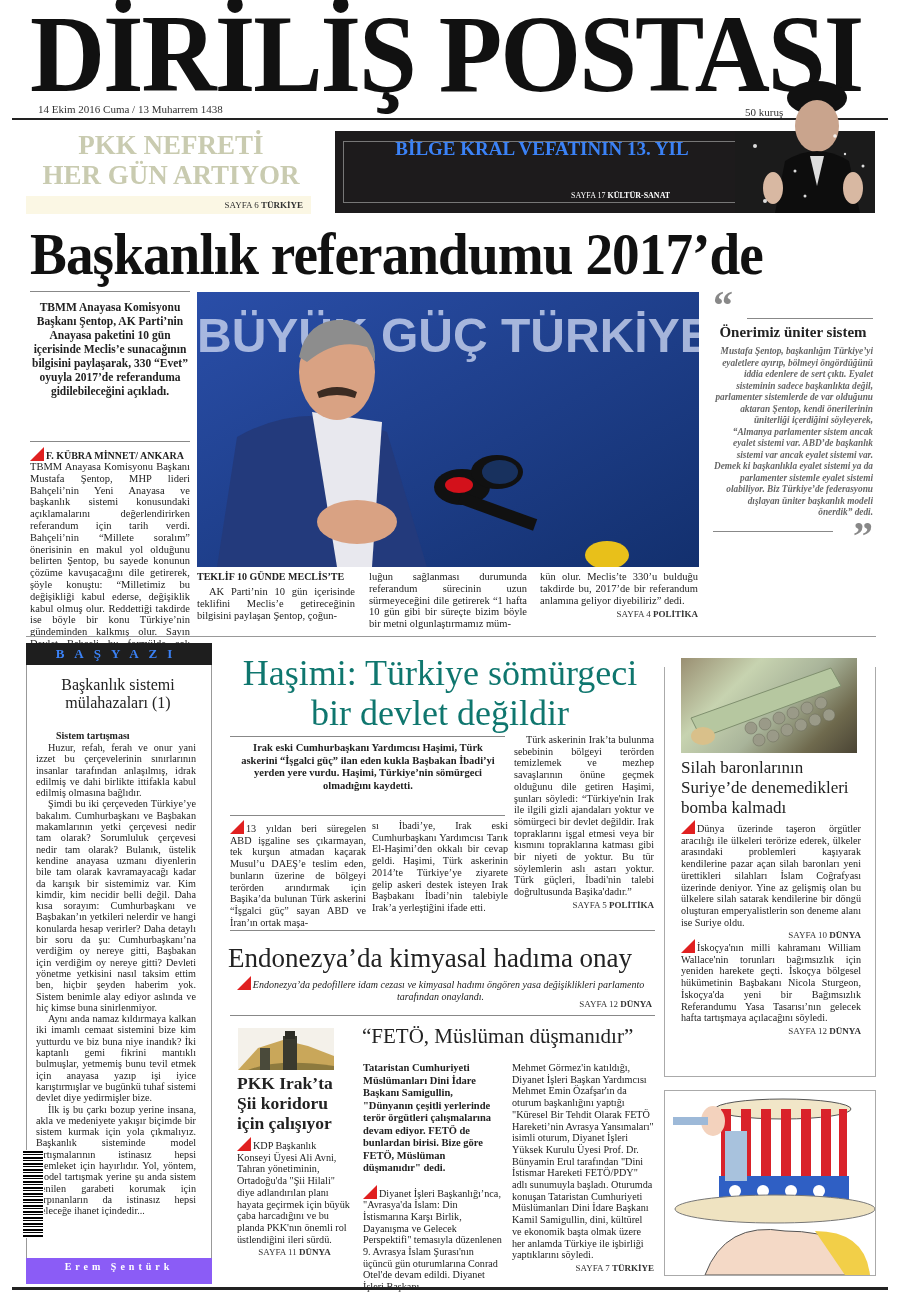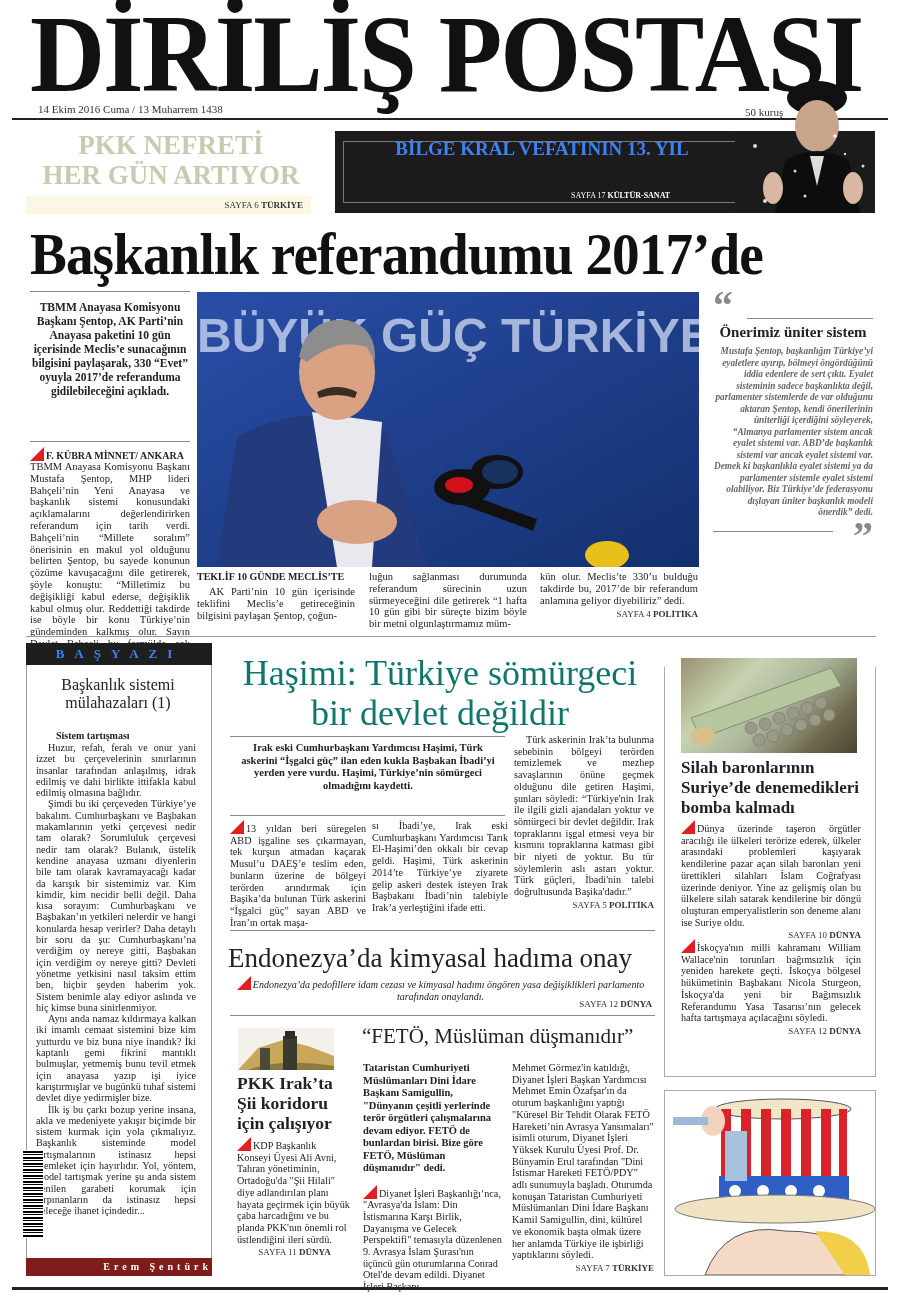--- a/index.html
+++ b/index.html
@@ -29,34 +29,34 @@
   .sayfa b { font-weight: bold; }
   .quote-box { left: 713px; top: 296px; width: 160px; }
   .quote-box .qh { font-weight: bold; font-size: 15px; line-height: 17px; text-align: center; margin-top: 28px; }
   .quote-box .qb { font-style: italic; font-weight: bold; font-size: 9.3px; line-height: 11.5px; text-align: right; color: #666; margin-top: 5px; }
   .qmark { font-size: 40px; font-weight: bold; color: #888; font-family: "Liberation Serif", serif; }
   .basyazi-col { left: 26px; top: 643px; width: 186px; height: 633px; border: 1px solid #999; }
   .basyazi-head { left: 26px; top: 643px; width: 186px; height: 22px; background: #1e1e1e; color: #3b82f6; font-size: 13px; font-weight: bold; text-align: center; letter-spacing: 10px; line-height: 22px; }
   .basyazi-title { left: 30px; top: 676px; width: 176px; font-size: 16px; line-height: 18px; text-align: center; }
   .basyazi-sub { left: 56px; top: 722px; font-weight: bold; font-size: 10px; margin-top: 8px; }
   .basyazi-body { left: 36px; top: 742px; width: 160px; font-size: 10.2px; line-height: 11.3px; text-align: justify; }
-  .basyazi-foot { left: 26px; top: 1258px; width: 186px; height: 18px; background: #7f1d1d; color: #fff; font-size: 10px; font-weight: bold; text-align: right; letter-spacing: 4px; line-height: 18px; }
+  .basyazi-foot { left: 26px; top: 1258px; width: 186px; height: 26px; background: #8b5cf6; color: #fff; font-size: 10px; font-weight: bold; text-align: center; letter-spacing: 4px; line-height: 18px; }
   .barcode { left: 22px; top: 1150px; width: 22px; height: 88px; background: repeating-linear-gradient(180deg, #000 0 2px, #fff 2px 3px, #000 3px 4px, #fff 4px 6px); border: 1px solid #fff; }
   .hasimi-h { left: 226px; top: 653px; width: 428px; text-align: center; font-size: 36px; line-height: 40px; color: #0f766e; }
   .hasimi-lede { left: 238px; top: 742px; width: 260px; text-align: center; font-weight: bold; font-size: 10.5px; line-height: 12.5px; }
   .col { font-size: 10.2px; line-height: 11.7px; text-align: justify; }
   .endo-h { left: 228px; top: 943px; width: 430px; font-size: 27px; line-height: 30px; white-space: nowrap; }
   .endo-sub { left: 228px; top: 976px; width: 425px; font-style: italic; font-size: 10px; line-height: 12px; text-align: center; }
   .feto-h { left: 362px; top: 1024px; width: 290px; font-size: 21px; line-height: 24px; white-space: nowrap; }
   .pkk-h { left: 237px; top: 1073px; width: 115px; font-weight: bold; font-size: 17.5px; line-height: 20px; }
   .side-box { left: 664px; top: 667px; width: 212px; height: 410px; border: 1px solid #aaa; border-top: none; }
   .cartoon-box { left: 664px; top: 1090px; width: 212px; height: 186px; border: 1px solid #aaa; }
   .bottom-rule { left: 12px; top: 1287px; width: 876px; height: 3px; background: #222; }
   .pic-bomb { left: 681px; top: 658px; width: 176px; height: 95px; background: linear-gradient(135deg, #9a8f72 0%, #c7d3b0 30%, #a9b49a 55%, #6f6a4e 80%, #4a4434 100%); overflow: hidden; }
-  .h-side { font-size: 17px; line-height: 20px; color: #222; font-weight: bold; }
+  .h-side { font-size: 17px; line-height: 20px; color: #222; }
 </style>
 </head>
 <body>
 
 <div class="abs masthead">DİRİLİŞ POSTASI</div>
 <div class="abs dateline">14 Ekim 2016 Cuma / 13 Muharrem 1438</div>
 <div class="abs price">50 kuruş</div>
 <div class="abs rule-top"></div>
 
 <div class="abs promo-left">

